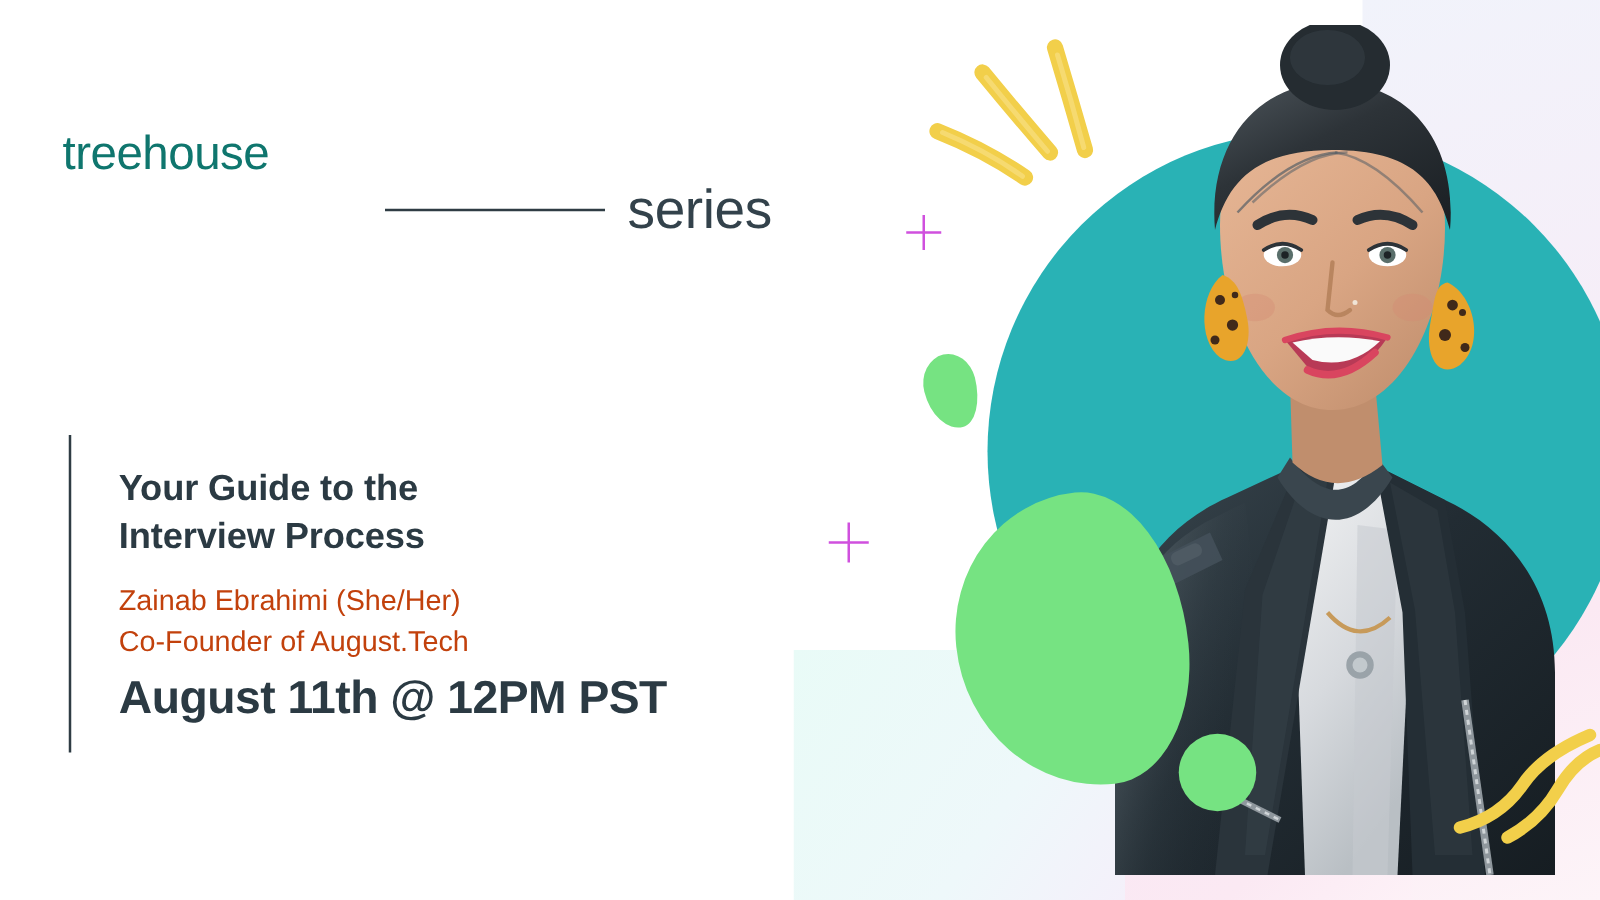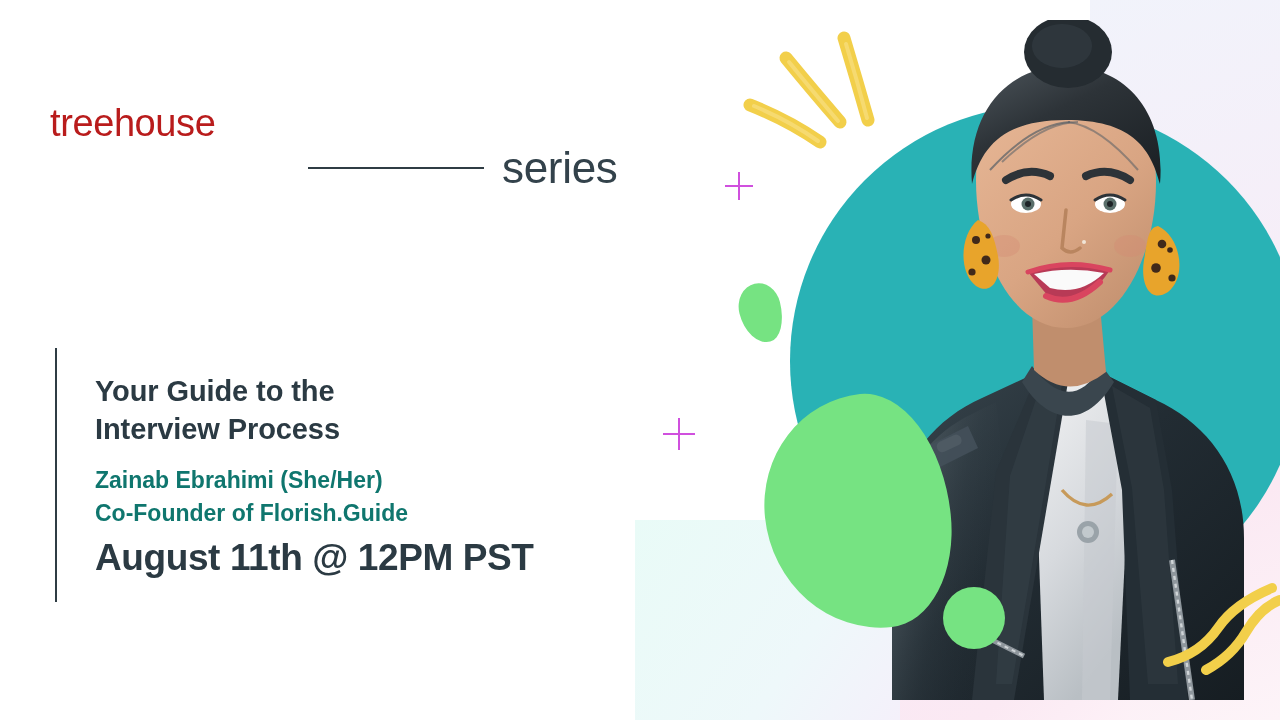--- a/index.html
+++ b/index.html
@@ -79,21 +79,21 @@
     content:""; position:absolute; background:#d050de;
   }
   .plus::before { left:50%; top:0; width:2px; height:100%; transform:translateX(-50%); }
   .plus::after  { top:50%; left:0; height:2px; width:100%; transform:translateY(-50%); }
   #plus-top    { left:725px; top:172px; width:28px; height:28px; }
   #plus-middle { left:663px; top:418px; width:32px; height:32px; }
 
   
   #brand-block { position:absolute; left:50px; top:104px; width:620px; }
   #brand-wordmark {
-    font-size:38px; font-weight:400; color:#b91c1c;
+    font-size:38px; font-weight:400; color:#0f766e;
     letter-spacing:-0.4px; line-height:1; display:block;
   }
   #headline-outline {
     display:block;
     margin-top:10px;
     font-size:76px;
     font-weight:400;
     line-height:1.05;
     letter-spacing:0px;
     color:transparent;
@@ -115,21 +115,21 @@
     position:absolute; left:55px; top:348px;
     height:254px; padding-left:38px;
     border-left:2.5px solid #2f3c44;
     display:flex; flex-direction:column; justify-content:center;
   }
   #talk-title {
     font-size:29px; font-weight:600; color:#2b3a43;
     line-height:1.32; letter-spacing:-0.1px; white-space:pre-line;
   }
   #speaker-name, #speaker-role {
-    font-size:23px; font-weight:700; color:#0f766e; line-height:1.42;
+    font-size:23px; font-weight:400; color:#c2410c; line-height:1.42;
   }
   #speaker-name { margin-top:16px; }
   #event-datetime {
     margin-top:8px;
     font-size:37px; font-weight:700; color:#2b3a43;
     letter-spacing:-0.4px; line-height:1.1;
   }
 </style>
 </head>
 <body>
@@ -296,17 +296,17 @@
     <div id="series-row">
       <div id="series-rule"></div>
       <span id="series-word">series</span>
     </div>
   </div>
 
   <div id="detail-block">
     <div id="talk-title">Your Guide to the
 Interview Process</div>
     <div id="speaker-name">Zainab Ebrahimi (She/Her)</div>
-    <div id="speaker-role">Co-Founder of Florish.Guide</div>
+    <div id="speaker-role">Co-Founder of August.Tech</div>
     <div id="event-datetime">August 11th @ 12PM PST</div>
   </div>
 
 </div>
 
 </body></html>

